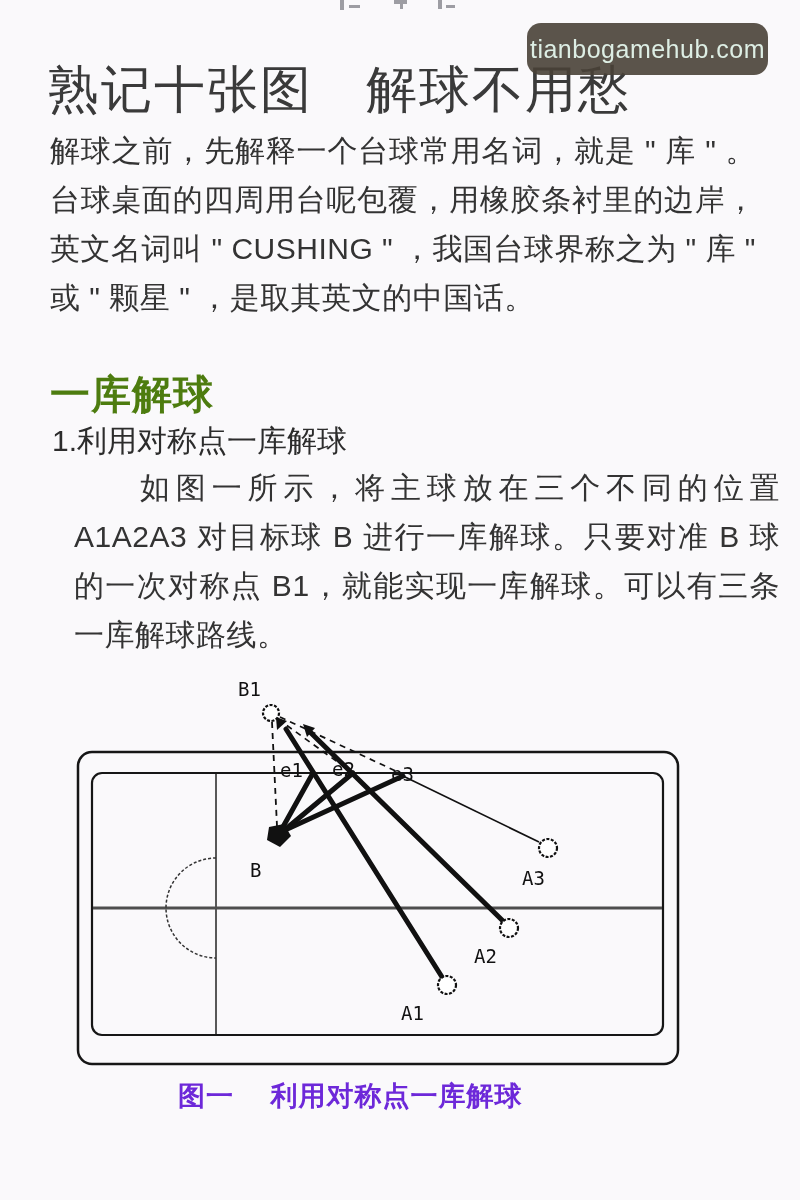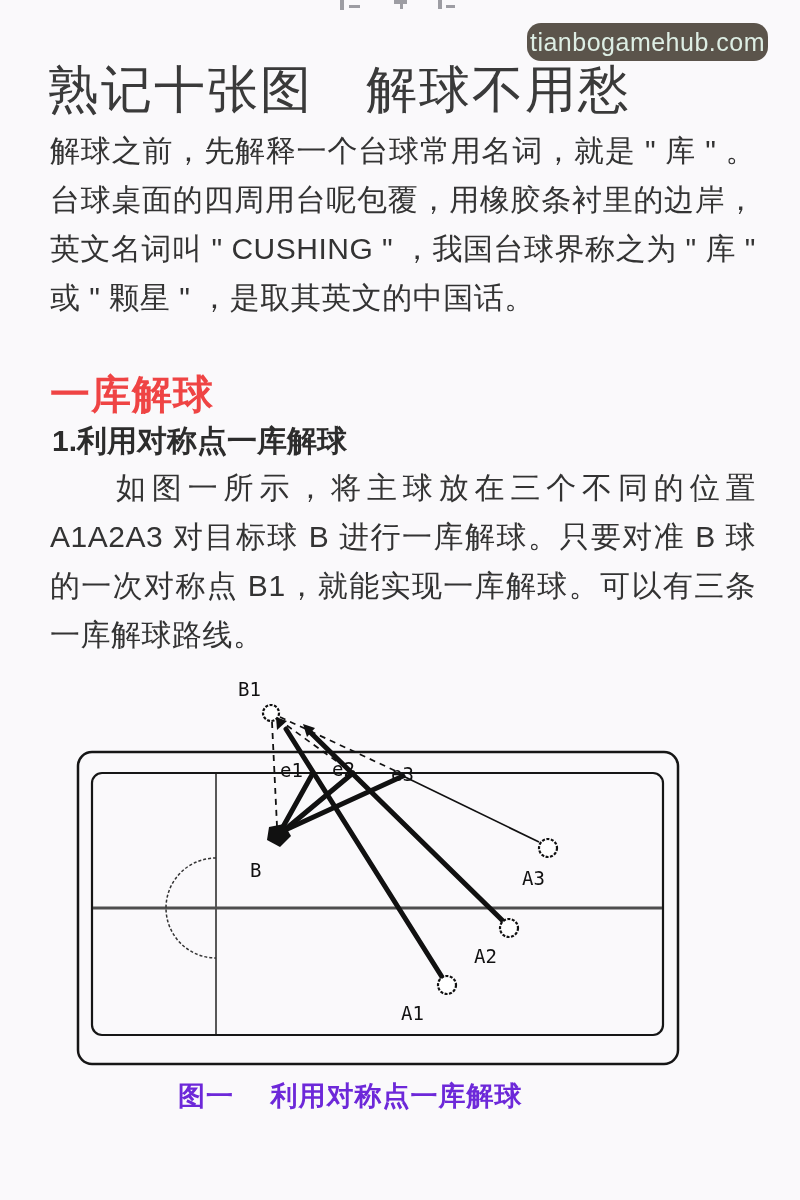--- a/index.html
+++ b/index.html
@@ -16,44 +16,44 @@
   
   .frag { position: absolute; background: #9d9da3; }
 
   .page-title {
     left: 48px; top: 22px; width: 740px;
     font-size: 51px; font-weight: 400; color: #3a3a3a;
     letter-spacing: 2px; white-space: nowrap;
   }
 
   .watermark {
-    left: 527px; top: 23px; width: 241px; height: 38px;
+    left: 527px; top: 23px; width: 241px; height: 52px;
     background: rgba(73, 65, 55, 0.9);
     border-radius: 14px;
     display: flex; align-items: center; justify-content: center;
     font-size: 25px; color: #ddeee4; letter-spacing: 0.5px;
     z-index: 5;
   }
 
   .para {
     left: 50px; width: 706px;
     font-size: 30px; line-height: 49px; color: #333;
     text-align: justify; letter-spacing: 0.5px;
   }
   .para-intro { top: 96px; }
-  .para-body  { top: 433px; text-indent: 2.2em; }
+  .para-body  { top: 433px; text-indent: 2.2em; margin-left: 24px; }
 
   .sec-heading {
     left: 50px; top: 334px;
-    font-size: 40px; font-weight: 700; color: #ef4444;
+    font-size: 40px; font-weight: 700; color: #4d7c0f;
     letter-spacing: 1px;
   }
   .sub-heading {
     left: 52px; top: 391px;
-    font-size: 30px; font-weight: 700; color: #2c2c2c;
+    font-size: 30px; font-weight: 400; color: #2c2c2c;
   }
 
   .figure-wrap { left: 0; top: 650px; width: 800px; height: 480px; padding-left: 20px; }
   .figure-wrap svg { display: block; }
   .fig-label {
     font-family: "DejaVu Sans Mono", "Liberation Mono", monospace;
     font-size: 19px; fill: #111;
   }
   .figure-caption {
     left: 178px; top: 1078px;

